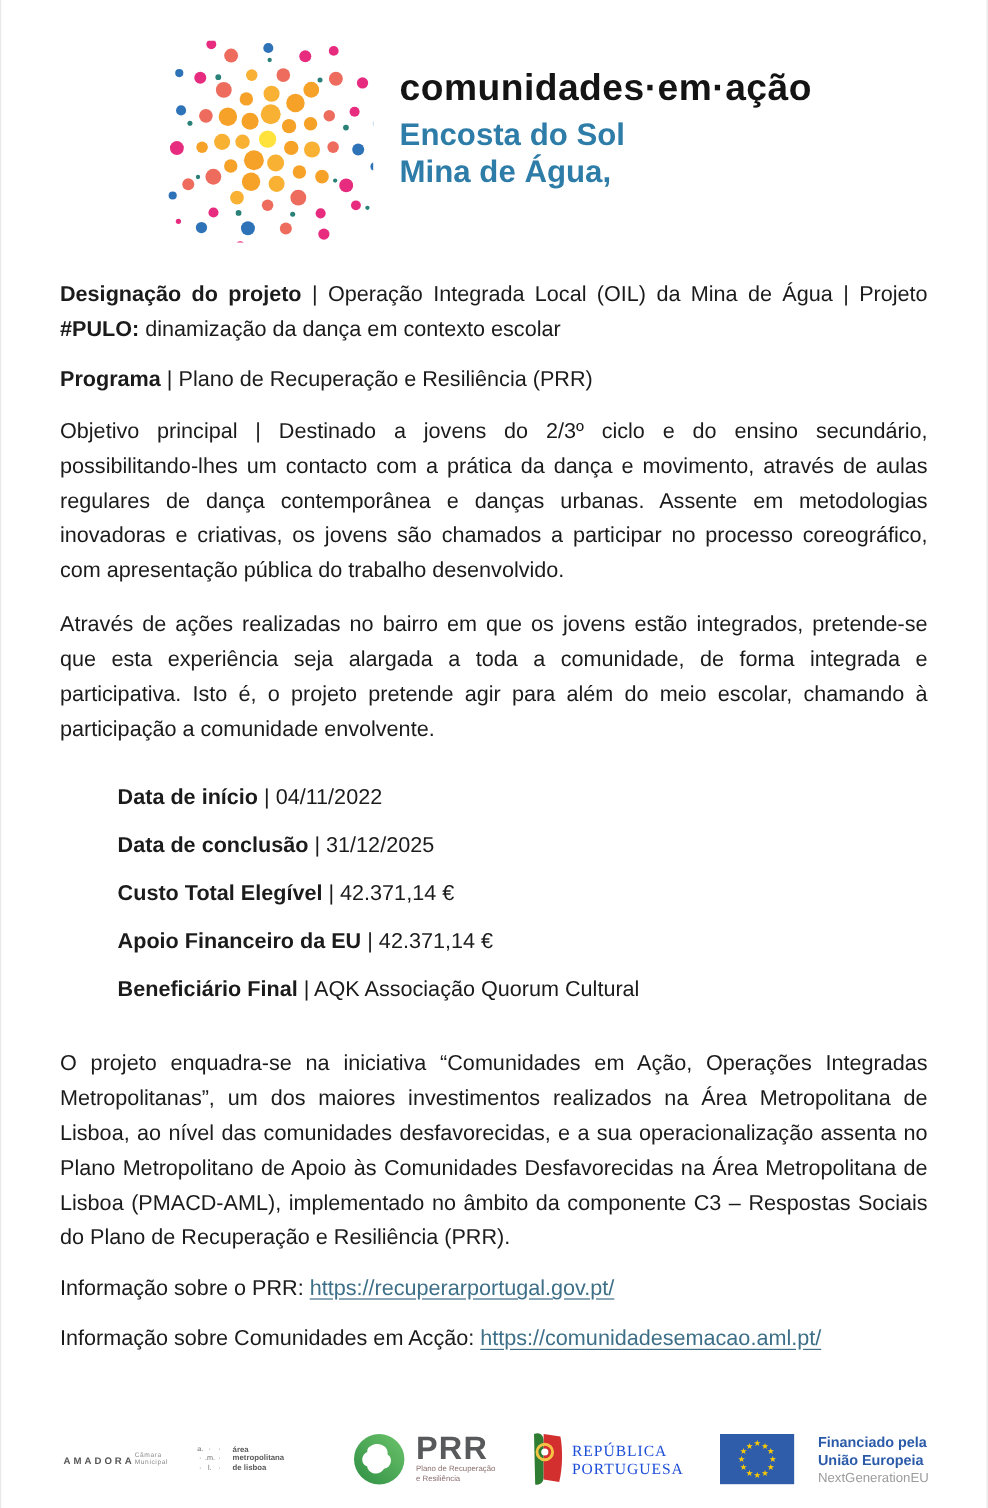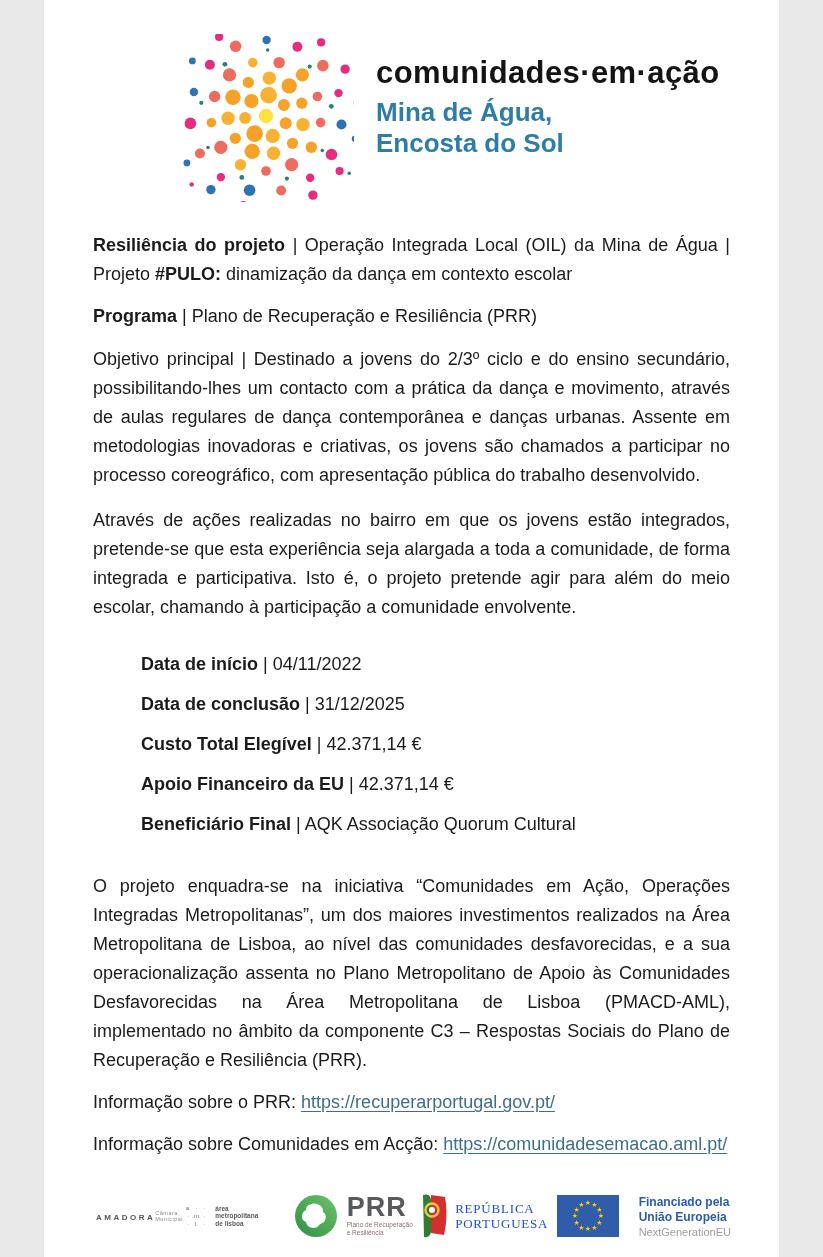--- a/index.html
+++ b/index.html
@@ -1,18 +1,18 @@
 <!DOCTYPE html>
 <html><head>
 <meta charset="utf-8">
 <style>
   * { margin:0; padding:0; box-sizing:border-box; }
   html,body { background:#e9e9e9; }
   .page {
-    width:735px; height:1257px; background:#ffffff; margin:0 auto;
+    width:821px; height:1257px; background:#ffffff; margin:0 auto;
     position:relative; overflow:hidden;
     font-family:"Liberation Sans", sans-serif; color:#1b1b1b;
   }
   
   .logo-row { display:flex; align-items:flex-start; padding:34px 0 0 138px; height:205px; }
   .dots-svg { width:172px; height:168px; flex:0 0 auto; }
   .logo-text { margin-left:22px; padding-top:22px; }
   .brand-title { font-size:31px; font-weight:700; letter-spacing:0.4px; color:#141414; line-height:34px; }
   .brand-sub { font-size:26px; font-weight:700; color:#2E7CA8; line-height:31px; margin-top:7px; }
   
@@ -137,29 +137,29 @@
         <circle cx="9.7" cy="150.4" r="2.2" fill="#E72B7E"></circle>
         <circle cx="-15.8" cy="66.5" r="2.5" fill="#2E72B8"></circle>
         <circle cx="33.9" cy="-5.7" r="1.8" fill="#2A8178"></circle>
         <circle cx="121.3" cy="-11.9" r="2.2" fill="#E72B7E"></circle>
         <circle cx="180.6" cy="52.6" r="2.5" fill="#2E72B8"></circle>
         <circle cx="167.2" cy="139.2" r="1.8" fill="#2A8178"></circle>
       </svg>
     <div class="logo-text">
       <div class="brand-title">comunidades·em·ação</div>
       <div class="brand-sub">
+        <div>Encosta do Sol</div>
         <div>Mina de Água,</div>
-        <div>Encosta do Sol</div>
       </div>
     </div>
   </div>
 
   <div class="content">
 
-    <p class="p-designacao"><b>Resiliência do projeto</b><span> | </span><span>Operação Integrada Local (OIL) da Mina de Água  | Projeto </span><b>#PULO:</b><span> dinamização da dança em contexto escolar</span></p>
+    <p class="p-designacao"><b>Designação do projeto</b><span> | </span><span>Operação Integrada Local (OIL) da Mina de Água  | Projeto </span><b>#PULO:</b><span> dinamização da dança em contexto escolar</span></p>
 
     <p class="p-programa"><b>Programa</b><span> | </span><span>Plano de Recuperação e Resiliência (PRR)</span></p>
 
     <p class="p-objetivo">Objetivo principal |  Destinado a jovens do 2/3º ciclo e do ensino secundário, possibilitando-lhes um contacto com a prática da dança e movimento, através de aulas regulares de dança contemporânea e danças urbanas. Assente em metodologias inovadoras e criativas, os jovens são chamados a participar no processo coreográfico, com apresentação pública do trabalho desenvolvido.</p>
 
     <p class="p-atraves">Através de ações realizadas no bairro em que os jovens estão integrados, pretende-se que esta experiência seja alargada a toda a comunidade, de forma integrada e participativa. Isto é, o projeto pretende agir para além do meio escolar, chamando à participação a comunidade envolvente.</p>
 
     <div class="facts">
       <p class="fact"><b>Data de início</b><span> | </span><span>04/11/2022</span></p>
       <p class="fact"><b>Data de conclusão</b><span> | </span><span>31/12/2025</span></p>

